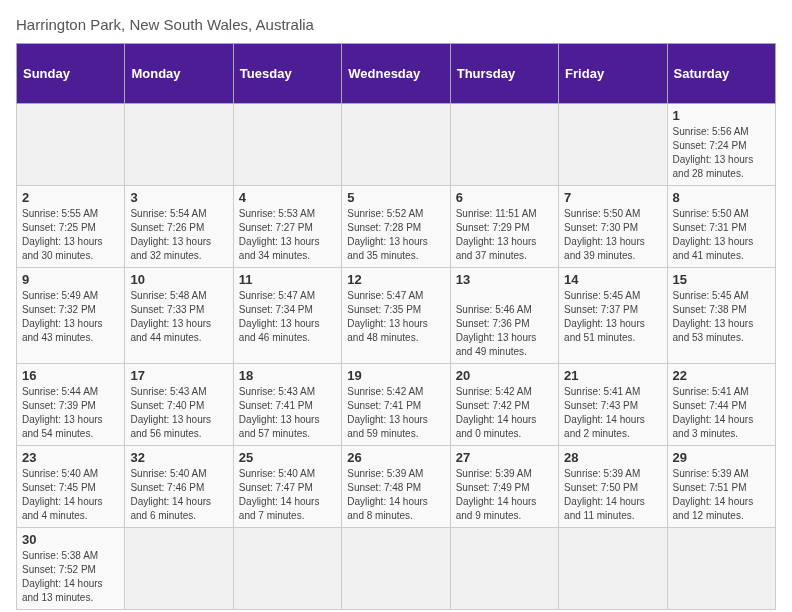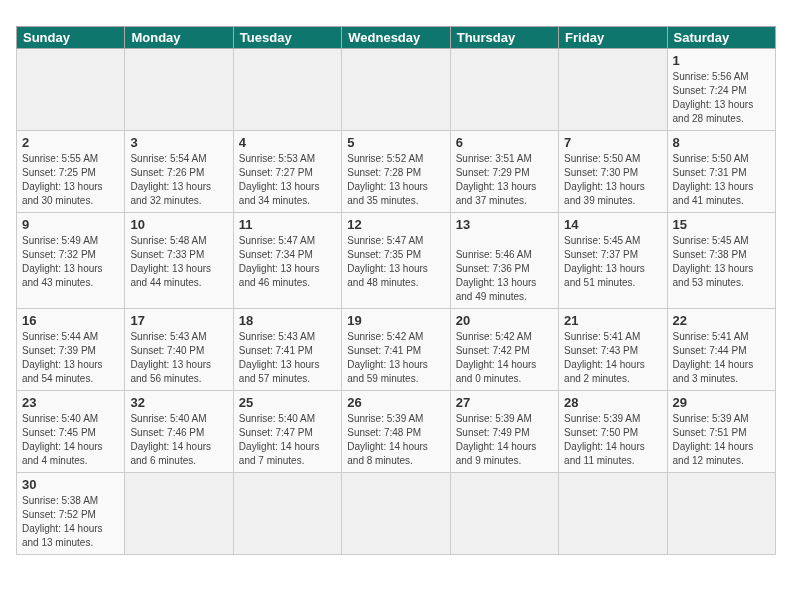--- a/index.html
+++ b/index.html
@@ -37,24 +37,24 @@
     .calendar-subtitle {
       font-size: 15px;
       color: #555;
     }
     .calendar {
       width: 100%;
       border-collapse: collapse;
       table-layout: fixed;
     }
     .calendar th {
-      background-color: #0f766e;
+      background-color: #4c1d95;
       color: #fff;
       text-align: left;
-      padding: 3px 6px;
+      padding: 22px 6px;
       font-size: 13px;
       font-weight: bold;
       border: 1px solid #aaa;
     }
     .calendar td {
       border: 1px solid #ccc;
       vertical-align: top;
       padding: 4px 5px;
       font-size: 10.5px;
       color: #333;
@@ -79,20 +79,21 @@
     }
     .last-row td {
       height: 70px;
     }
   </style>
 </head>
 <body>
 
 <div class="header">
   <div class="title-block">
+    <div class="calendar-subtitle">Harrington Park, New South Wales, Australia</div>
   </div>
 </div>
 
 <table class="calendar">
   <thead>
     <tr>
     <th>Sunday</th>
         <th>Monday</th>
         <th>Tuesday</th>
         <th>Wednesday</th>
@@ -141,21 +142,21 @@
         </td>
         <td>
           <span class="day-number">5</span>
           <div class="day-info" style="white-space: pre-line;">Sunrise: 5:52 AM
 Sunset: 7:28 PM
 Daylight: 13 hours
 and 35 minutes.</div>
         </td>
         <td>
           <span class="day-number">6</span>
-          <div class="day-info" style="white-space: pre-line;">Sunrise: 3:51 AM
+          <div class="day-info" style="white-space: pre-line;">Sunrise: 11:51 AM
 Sunset: 7:29 PM
 Daylight: 13 hours
 and 37 minutes.</div>
         </td>
         <td>
           <span class="day-number">7</span>
           <div class="day-info" style="white-space: pre-line;">Sunrise: 5:50 AM
 Sunset: 7:30 PM
 Daylight: 13 hours
 and 39 minutes.</div>

